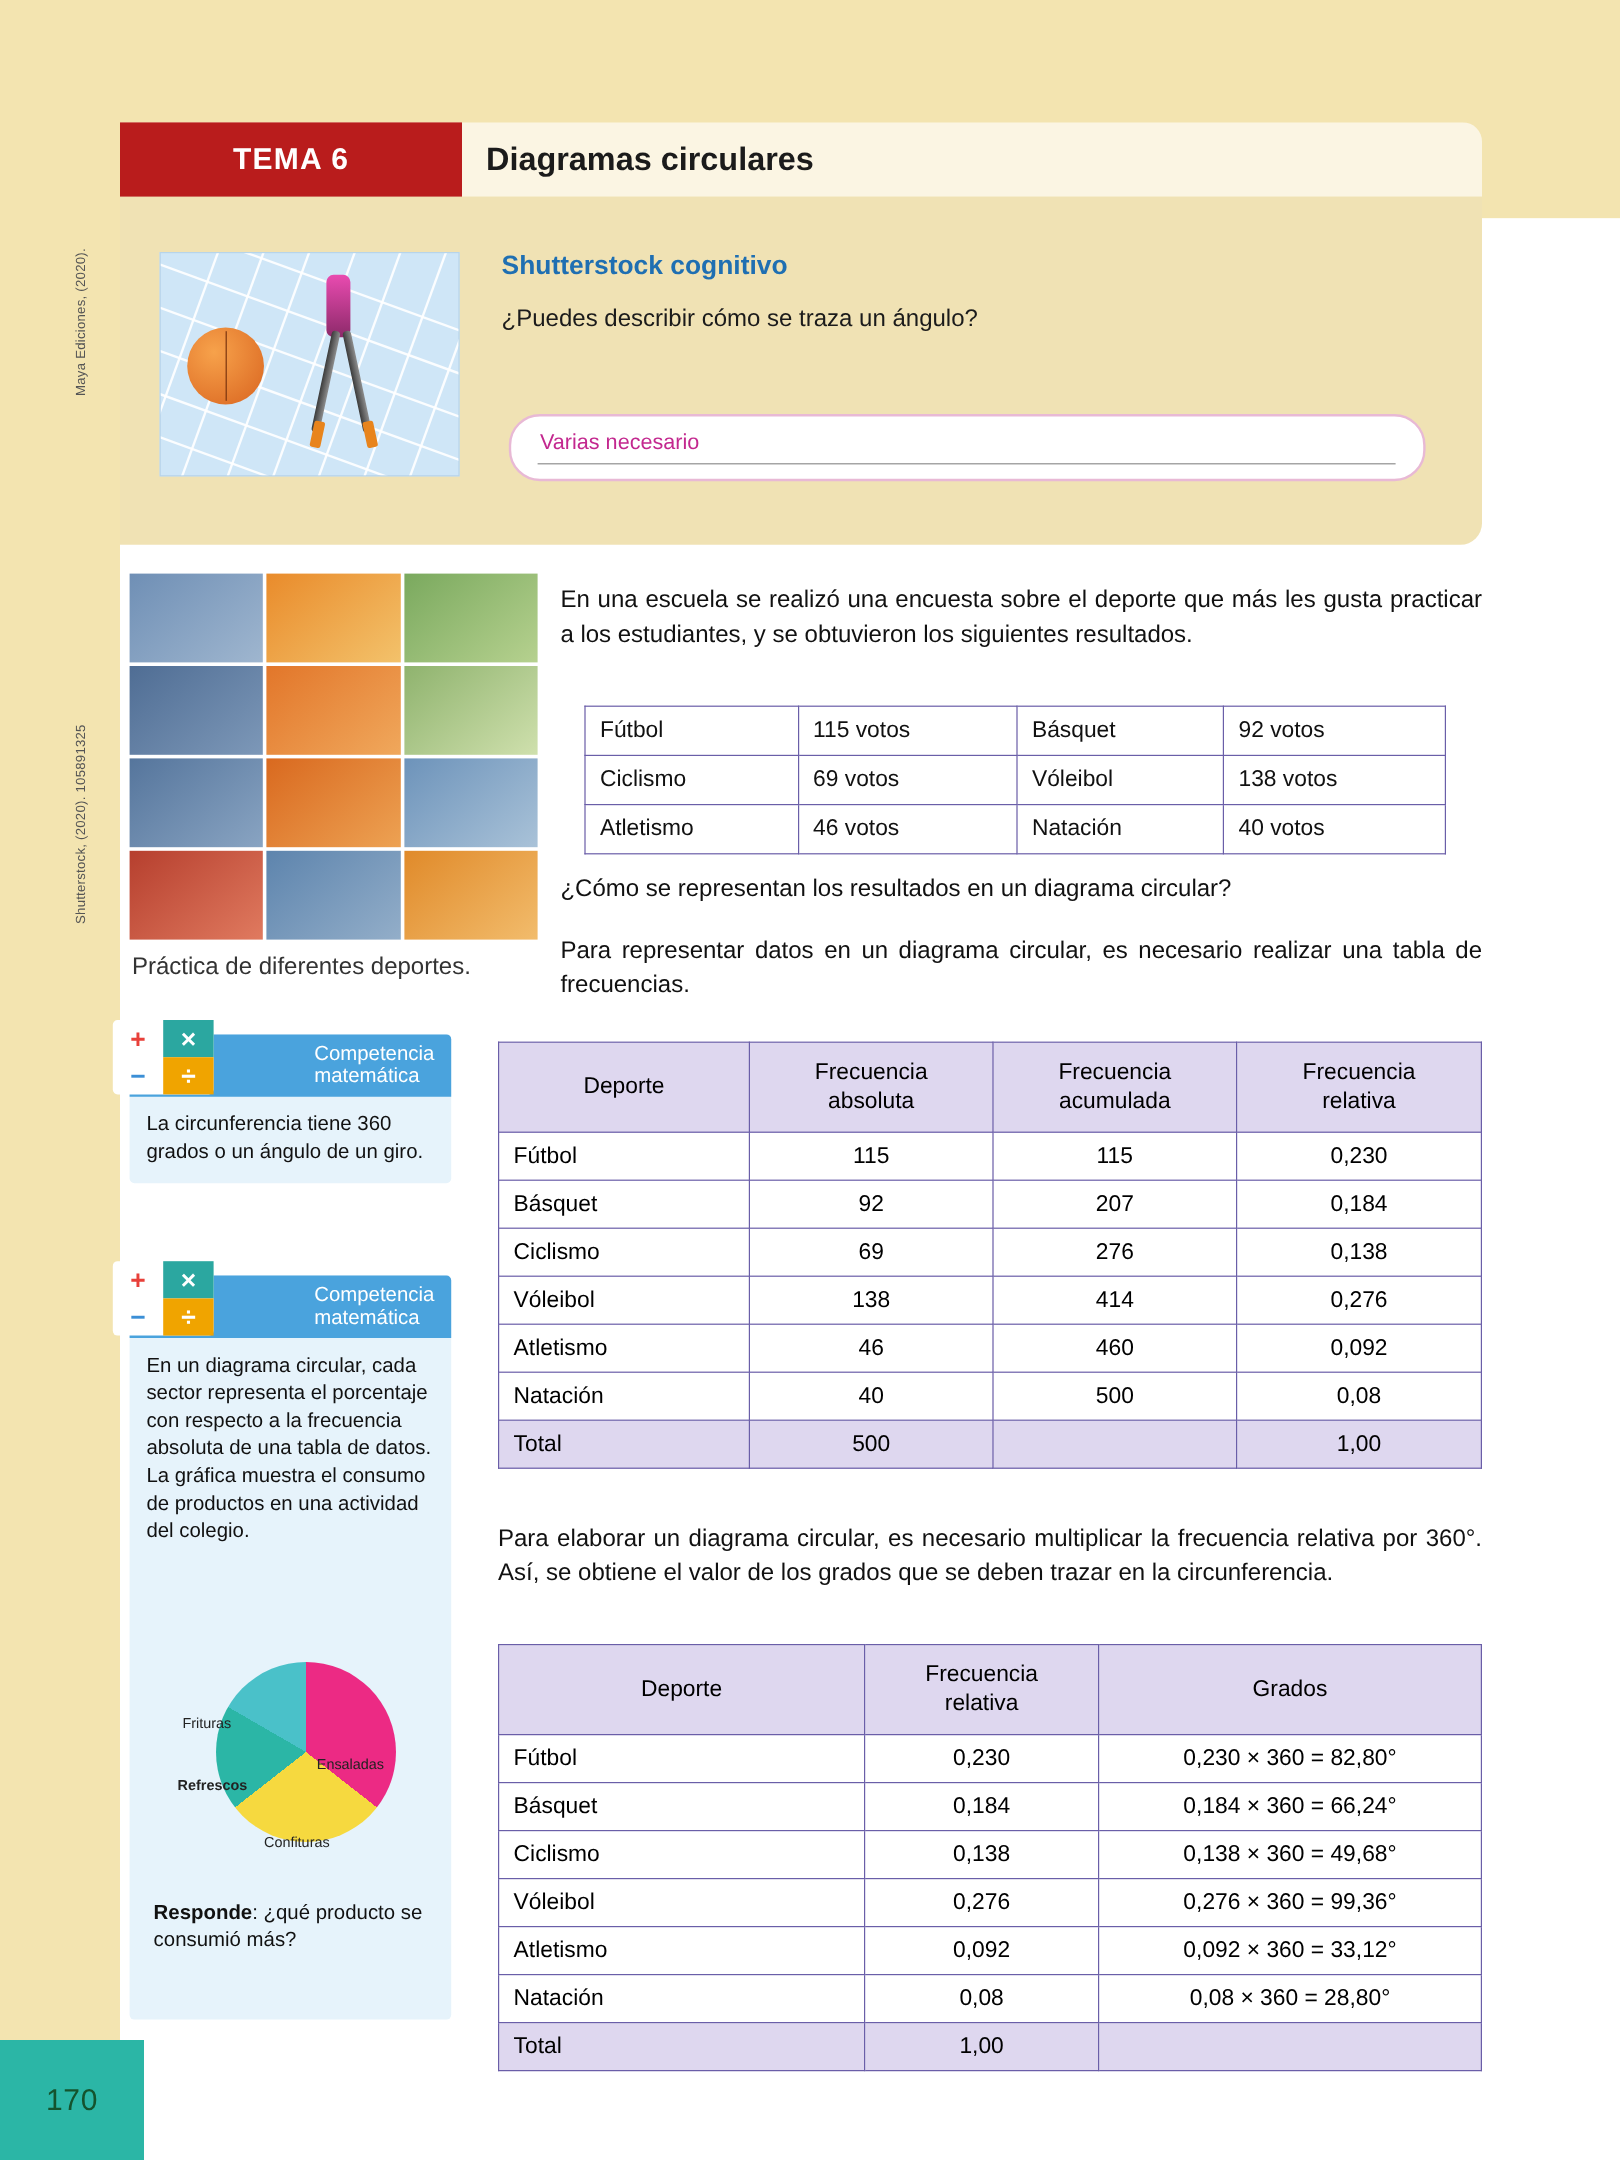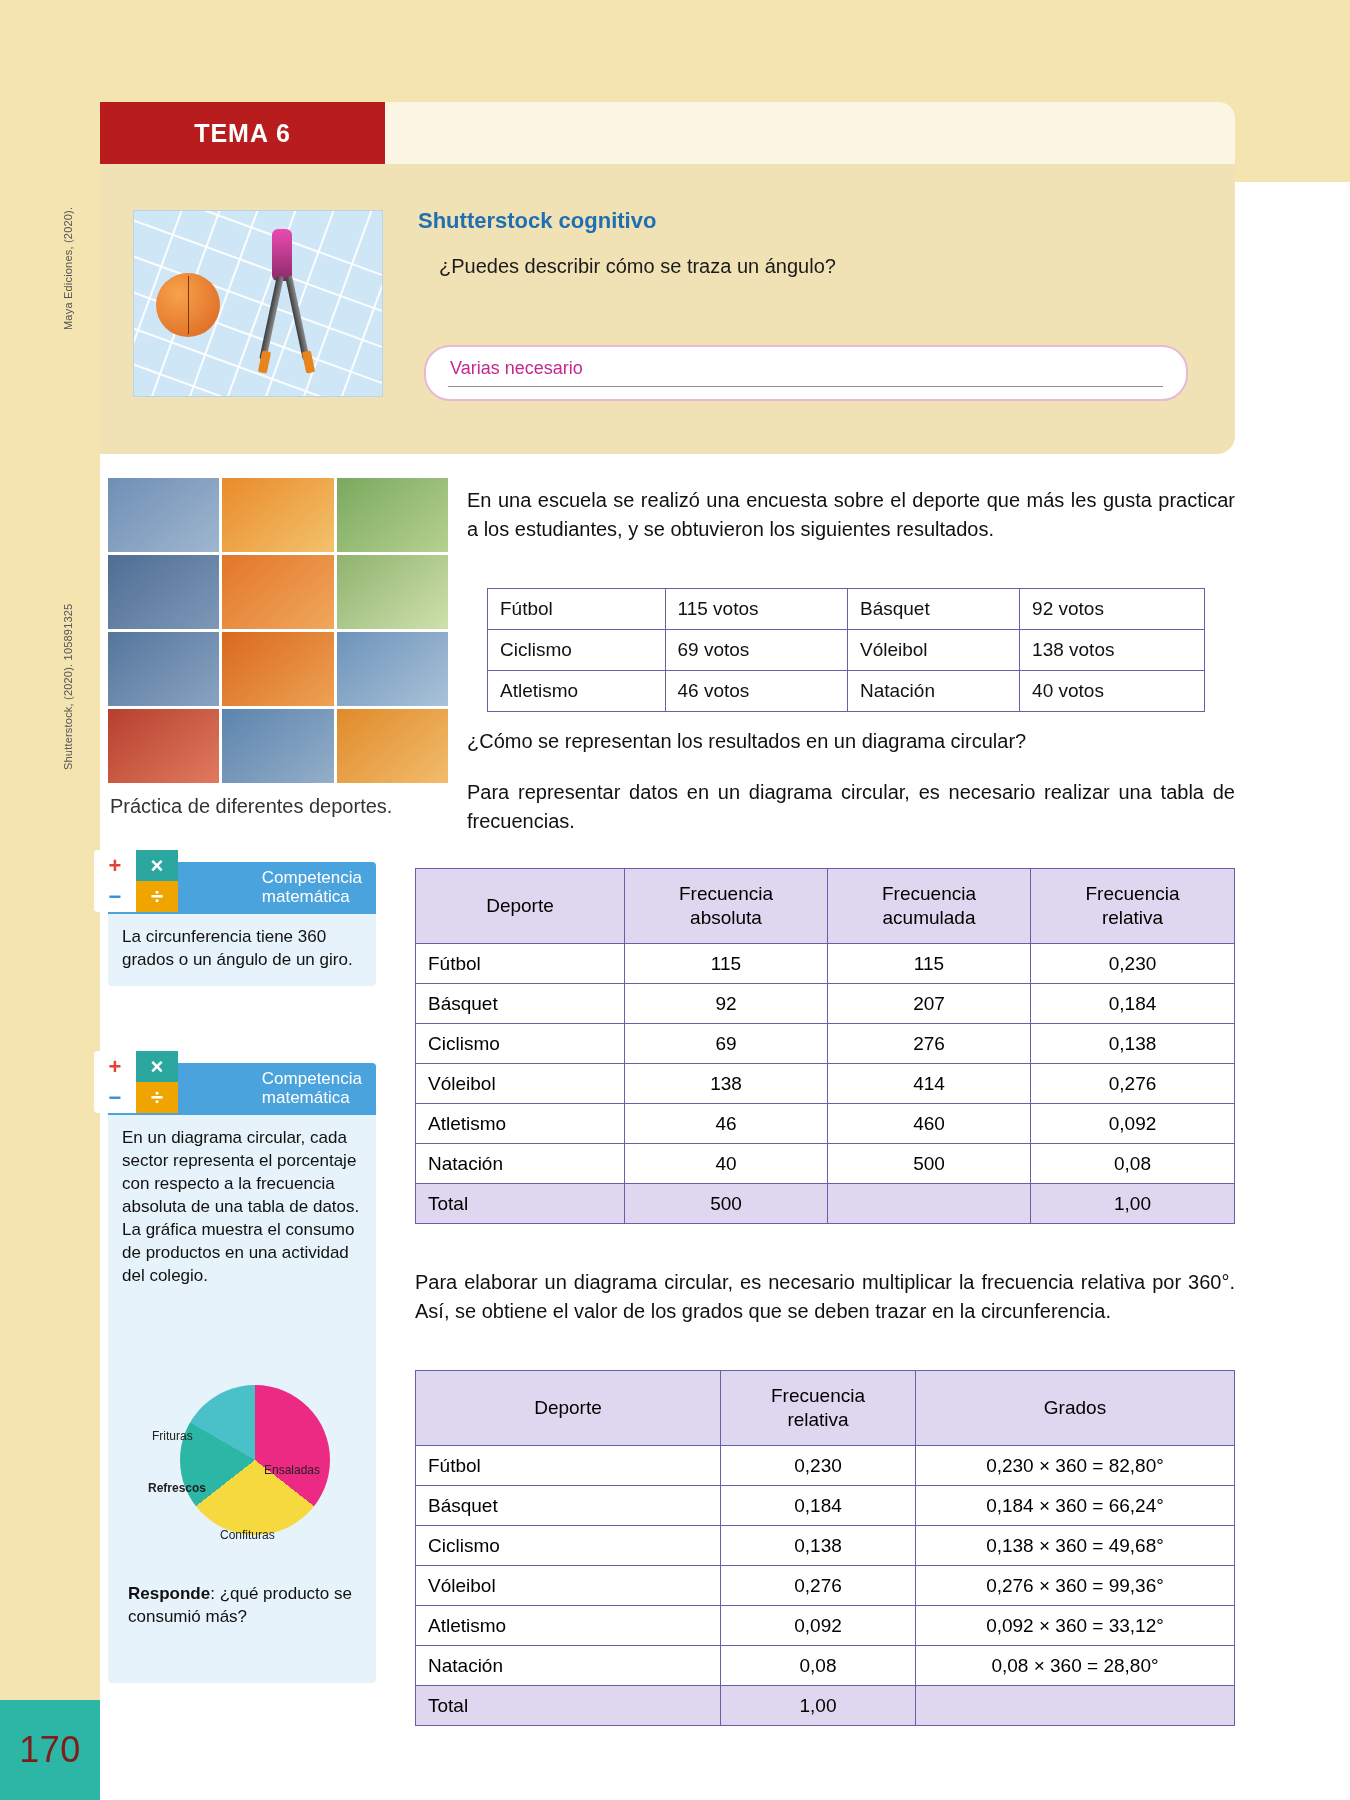--- a/index.html
+++ b/index.html
@@ -31,24 +31,24 @@
   .page-white {
     position: absolute;
     left: 100px; top: 182px;
     width: 1250px; height: 1618px;
     background: #ffffff;
   }
 
   .page-number-box {
     position: absolute;
     left: 0; top: 1700px;
-    width: 100px; height: 100px;
+    width: 120px; height: 100px;
     background: #2bb6a6;
-    color: #7f1d1d;
-    font-size: 36px;
+    color: #14532d;
+    font-size: 25px;
     display: flex;
     align-items: center;
     justify-content: center;
     letter-spacing: 0.5px;
   }
 
   .credit-vert {
     position: absolute;
     transform-origin: 0 0;
     transform: rotate(-90deg);
@@ -108,21 +108,21 @@
   }
   .deseq-title {
     position: absolute;
     left: 418px; top: 208px;
     font-size: 22px;
     font-weight: bold;
     color: #1f6fb2;
   }
   .deseq-question {
     position: absolute;
-    left: 439px; top: 255px;
+    left: 418px; top: 255px;
     font-size: 20px;
     color: #1b1b1b;
   }
   .answer-field {
     position: absolute;
     left: 424px; top: 345px;
     width: 760px; height: 52px;
     background: #ffffff;
     border: 2px solid #e8b9d5;
     border-radius: 26px;
@@ -408,20 +408,21 @@
 <div class="page-white"></div>
 
 <div class="page-number-box">170</div>
 
 <div class="credit-vert credit-1">Maya Ediciones, (2020).</div>
 <div class="credit-vert credit-2">Shutterstock, (2020). 105891325</div>
 
 <div class="header-wrap">
   <div class="header-title-bg"></div>
   <div class="tema-badge">TEMA 6</div>
+  <div class="header-title">Diagramas circulares</div>
 </div>
 
 <div class="deseq-panel"></div>
 
 <div class="illus-compass">
   <div class="grid-line" style="left:-40px;top:20px;width:340px;height:2px;transform:rotate(20deg);"></div>
   <div class="grid-line" style="left:-40px;top:56px;width:340px;height:2px;transform:rotate(20deg);"></div>
   <div class="grid-line" style="left:-40px;top:92px;width:340px;height:2px;transform:rotate(20deg);"></div>
   <div class="grid-line" style="left:-40px;top:128px;width:340px;height:2px;transform:rotate(20deg);"></div>
   <div class="grid-line" style="left:-40px;top:164px;width:340px;height:2px;transform:rotate(20deg);"></div>

